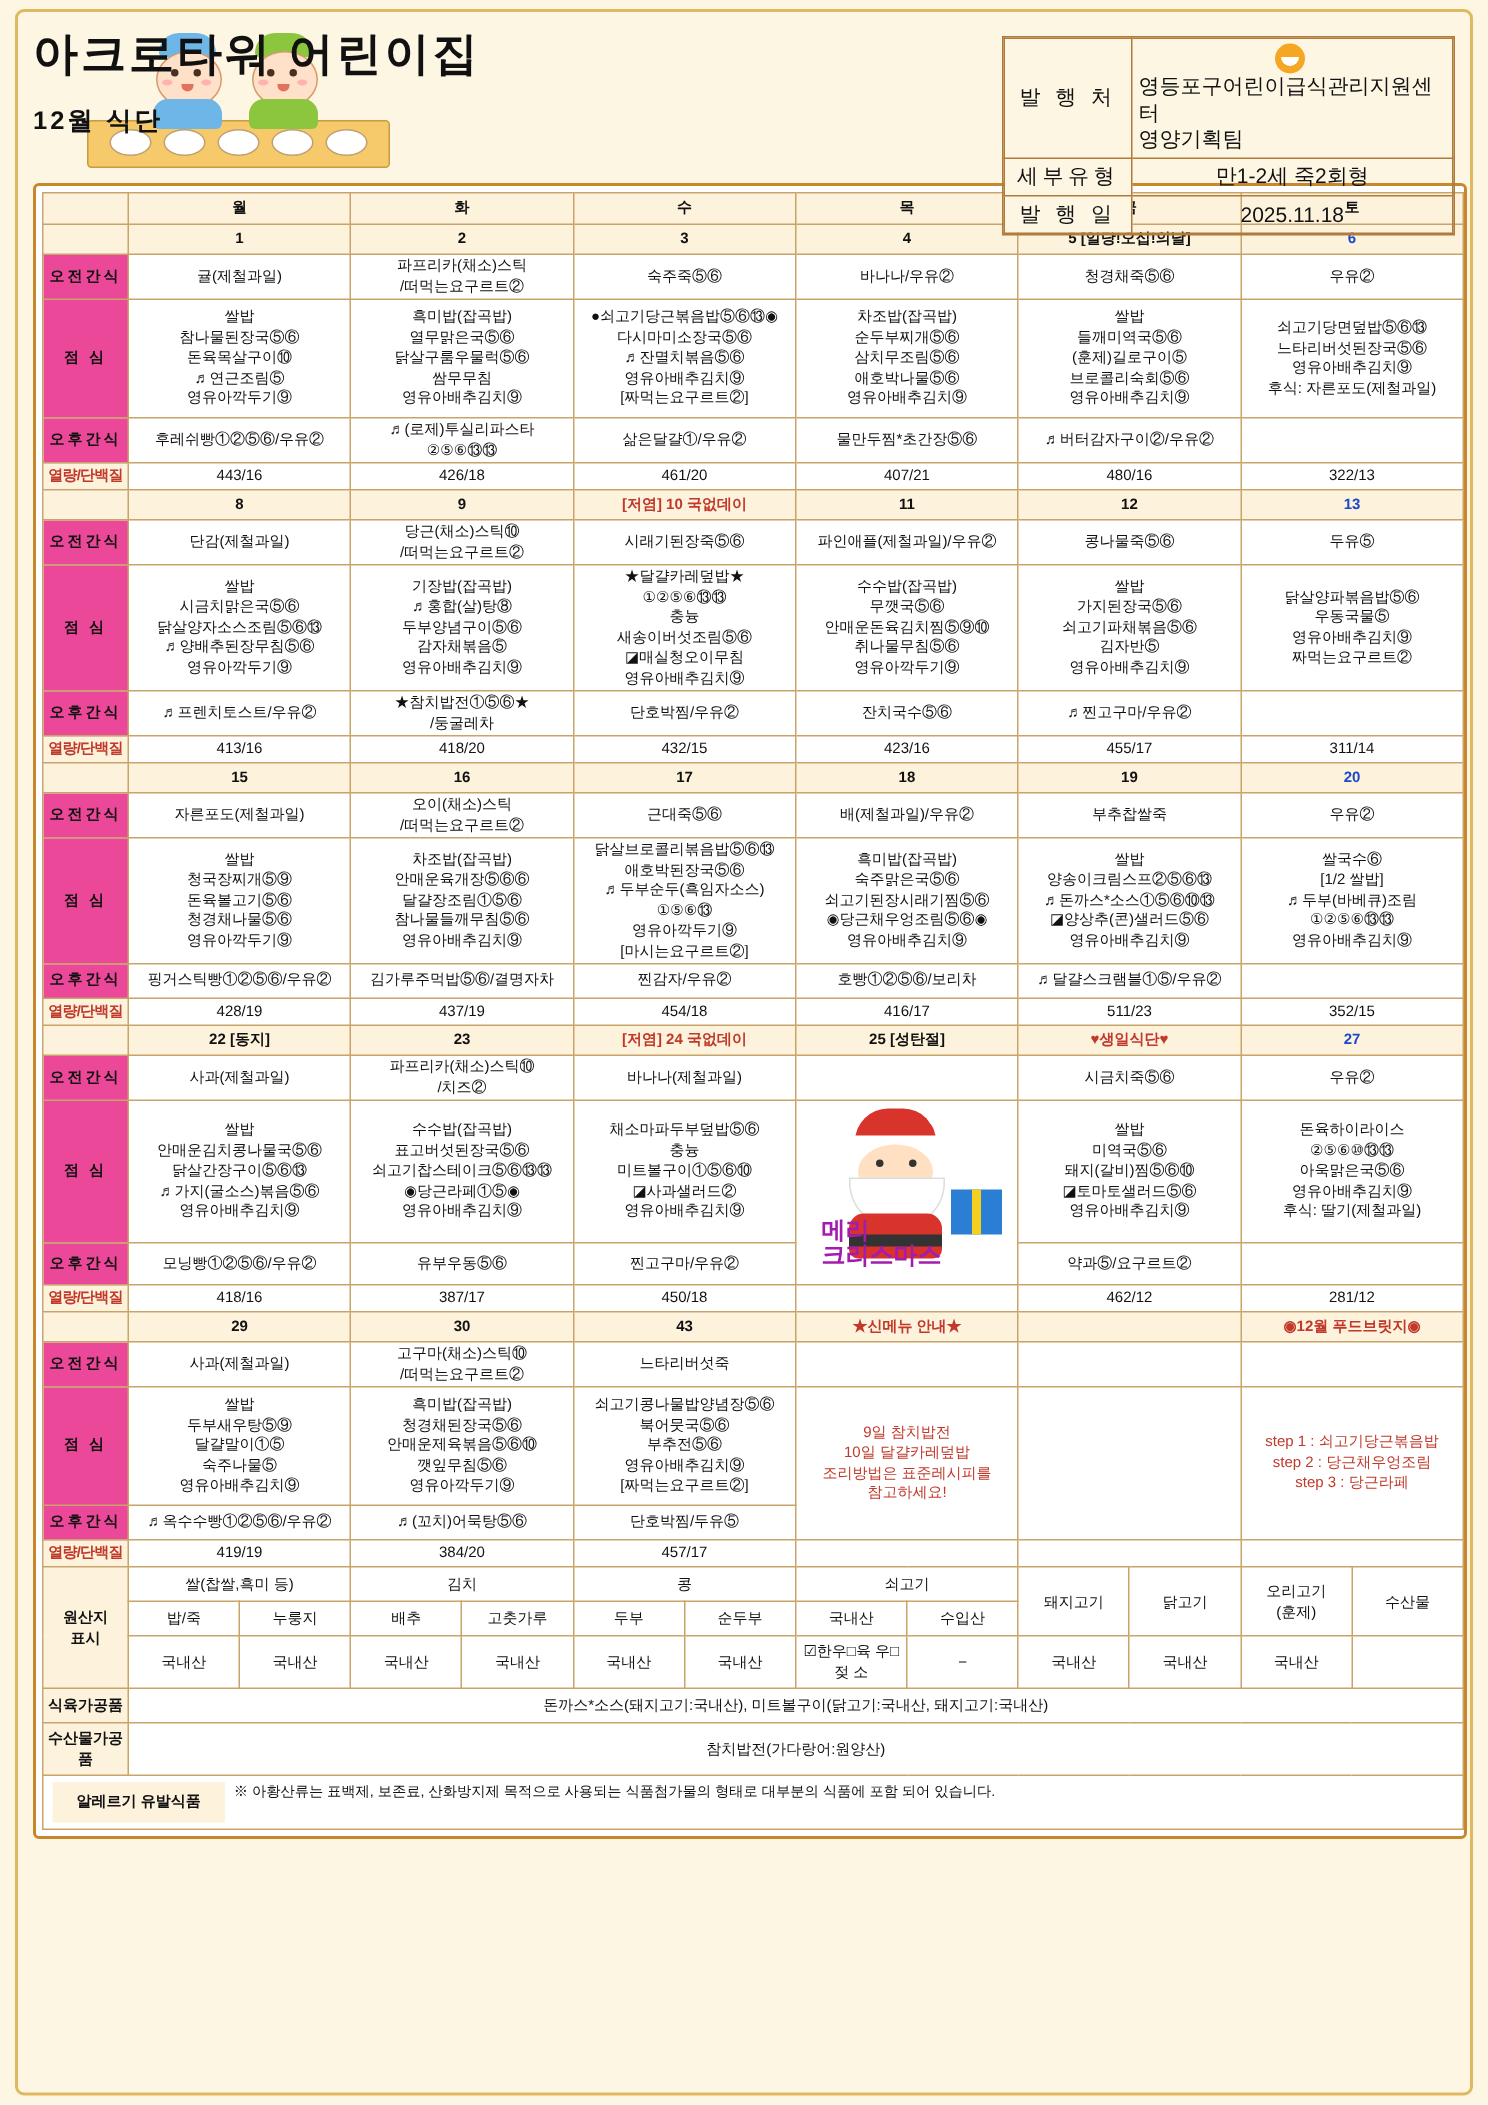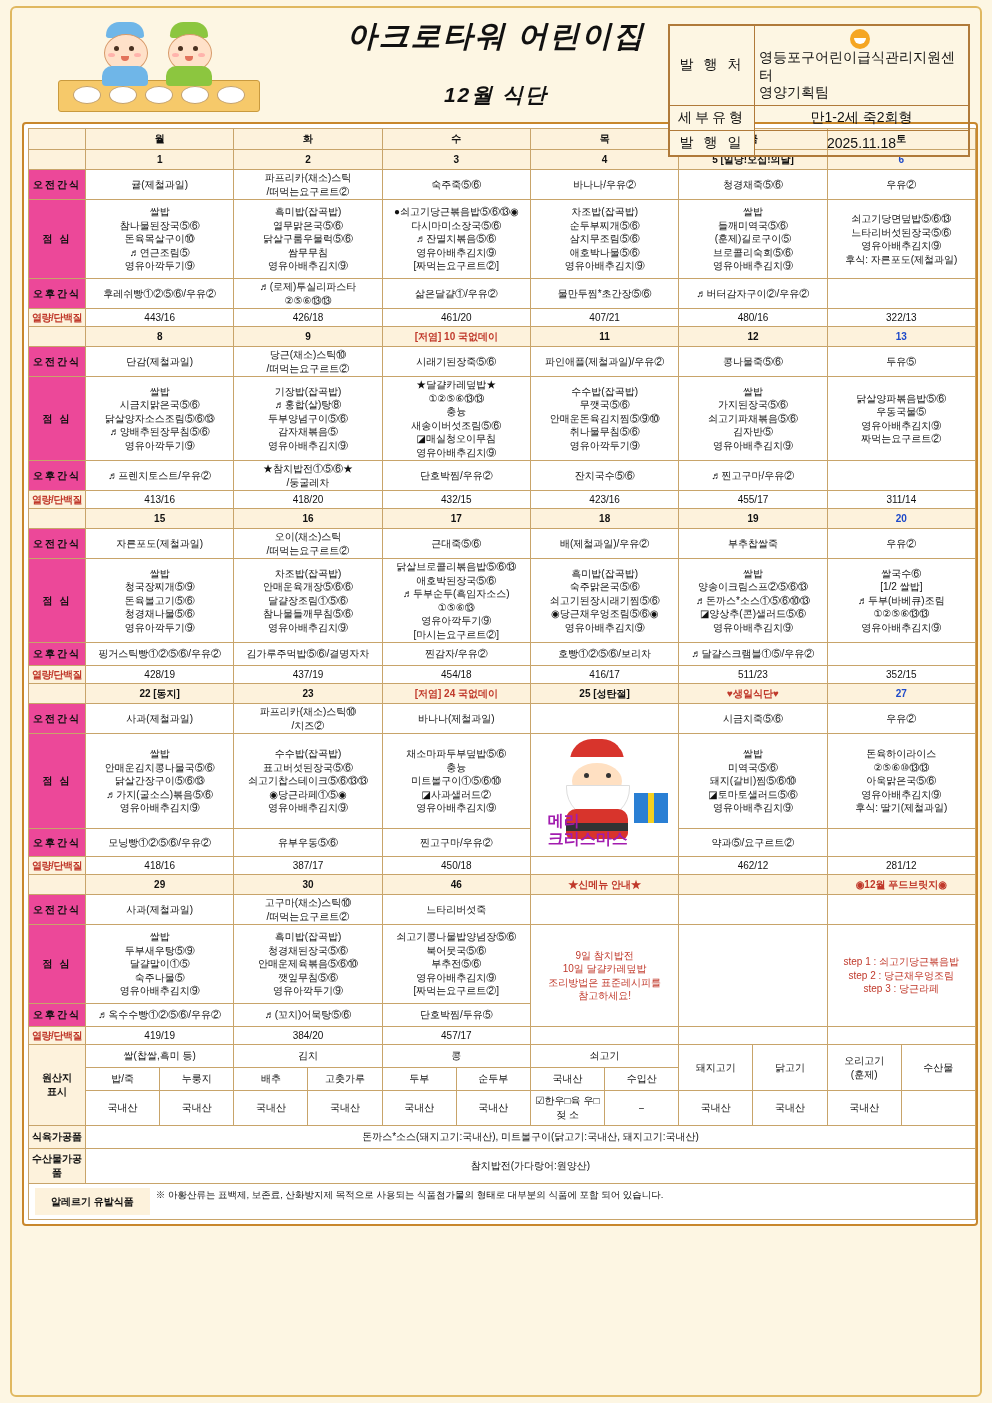--- a/index.html
+++ b/index.html
@@ -30,23 +30,23 @@
   .kid .hat{position:absolute;left:8px;top:0;width:38px;height:16px;border-radius:19px 19px 4px 4px;}
   .kid .face{position:absolute;left:6px;top:12px;width:42px;height:36px;border-radius:50%;background:#ffe1c9;border:1px solid #d79a6a;}
   .kid .eye{position:absolute;top:24px;width:5px;height:5px;border-radius:50%;background:#4a3020;}
   .kid .eye.l{left:16px;} .kid .eye.r{left:31px;}
   .kid .cheek{position:absolute;top:31px;width:7px;height:4px;border-radius:50%;background:#ffb3ac;}
   .kid .cheek.l{left:10px;} .kid .cheek.r{left:36px;}
   .kid .mouth{position:absolute;left:23px;top:34px;width:8px;height:5px;border-radius:0 0 8px 8px;background:#e2725b;}
   .kid .body{position:absolute;left:4px;top:44px;width:46px;height:20px;border-radius:10px 10px 4px 4px;}
   .table-food{position:absolute;left:0;top:52px;width:200px;height:30px;background:#f6c96a;border:1px solid #c99a3e;border-radius:3px;}
   .dish{position:absolute;top:5px;width:26px;height:16px;border-radius:50%;background:#fff;border:1px solid #c0a070;}
-  .title-wrap{position:absolute;left:0;right:0;top:6px;text-align:center;font-style:italic;}
+  .title-wrap{position:absolute;left:0;right:0;top:6px;}
   .main-title{font-size:30px;font-weight:bold;letter-spacing:2px;}
-  .sub-title{font-size:21px;font-weight:bold;margin-top:24px;letter-spacing:2px;}
+  .sub-title{font-size:17px;font-weight:bold;margin-top:12px;letter-spacing:2px;}
   .pub-box{
     position:absolute;right:0;top:14px;width:300px;
     border:1px solid #b07a3a;border-collapse:collapse;
   }
   .pub-box table{border-collapse:collapse;width:100%;font-size:14px;}
   .pub-box td{border:1px solid #b07a3a;padding:3px 4px;text-align:center;}
   .pub-box td.lbl{width:76px;background:#fdf6e3;letter-spacing:3px;}
   .smiley{display:inline-block;width:20px;height:20px;border-radius:50%;background:#f5a623;position:relative;vertical-align:middle;margin-right:4px;}
   .smiley:after{content:"";position:absolute;left:4px;top:9px;width:12px;height:6px;border-radius:0 0 12px 12px;background:#fff;}
   .org2{display:inline-block;vertical-align:middle;text-align:left;line-height:1.25;}
@@ -371,21 +371,21 @@
             <td class="kcal">387/17</td>
             <td class="kcal">450/18</td>
             <td class="kcal"></td>
             <td class="kcal">462/12</td>
             <td class="kcal">281/12</td>
           </tr>
           <tr>
             <td class="corner"></td>
             <td class="datecell ">29</td>
             <td class="datecell ">30</td>
-            <td class="datecell ">46</td>
+            <td class="datecell ">43</td>
             <td class="datecell note">★신메뉴 안내★</td>
             <td class="datecell "></td>
             <td class="datecell note">◉12월 푸드브릿지◉</td>
           </tr>
           <tr>
             <td class="rowlbl">오전간식</td>
             <td class="snack ">사과(제철과일)</td>
             <td class="snack grn">고구마(채소)스틱⑩<br>/떠먹는요구르트②</td>
             <td class="snack ">느타리버섯죽</td>
             <td class="snack "></td>

